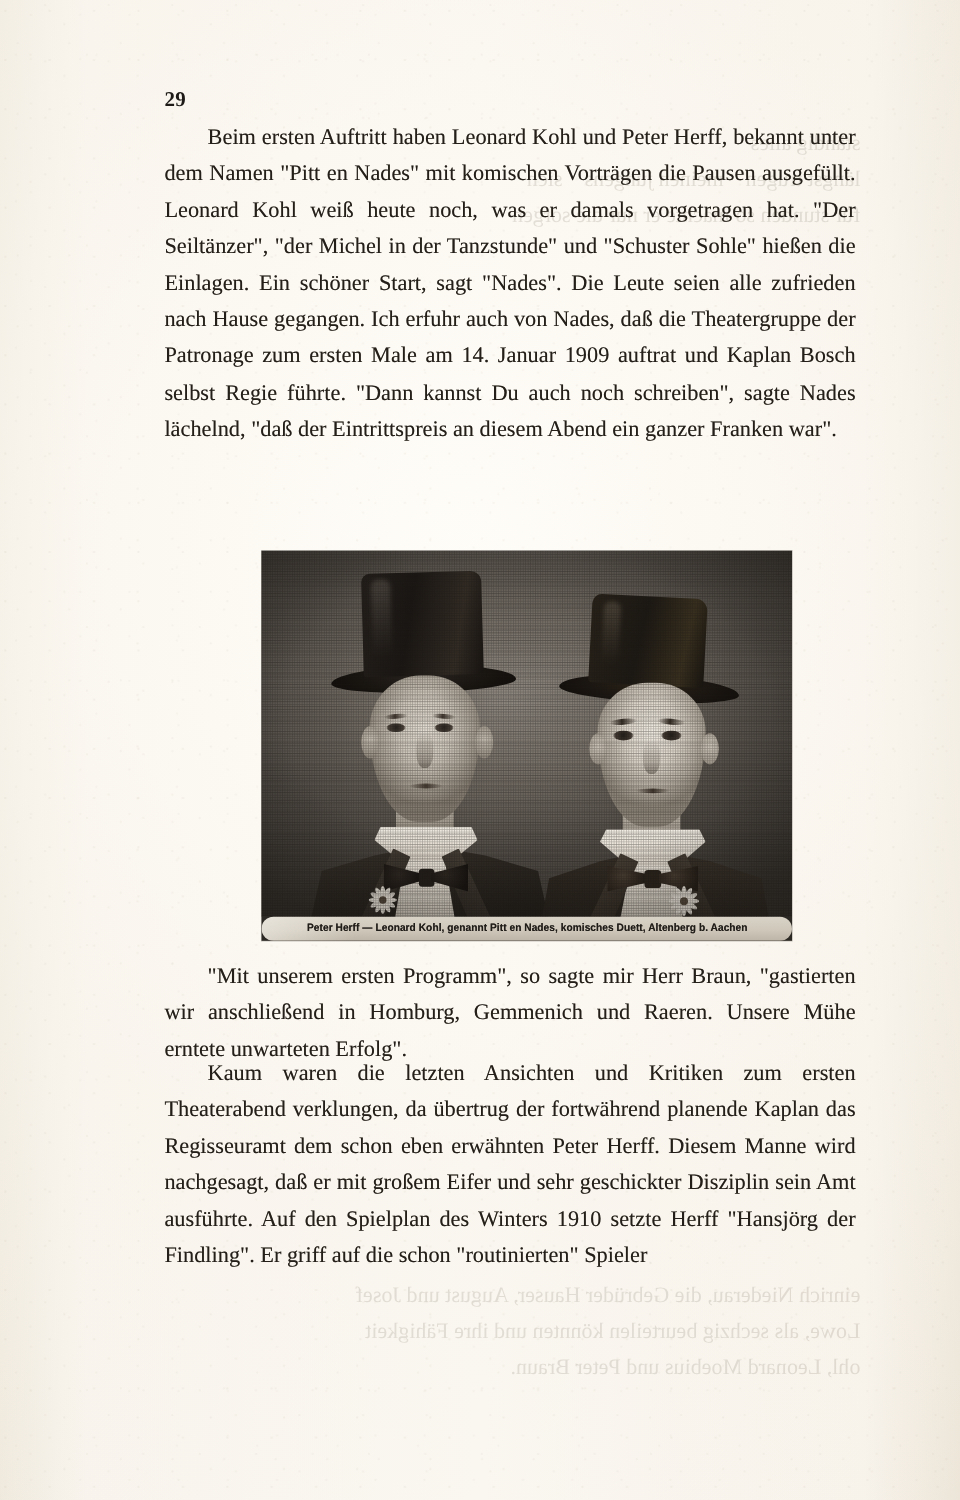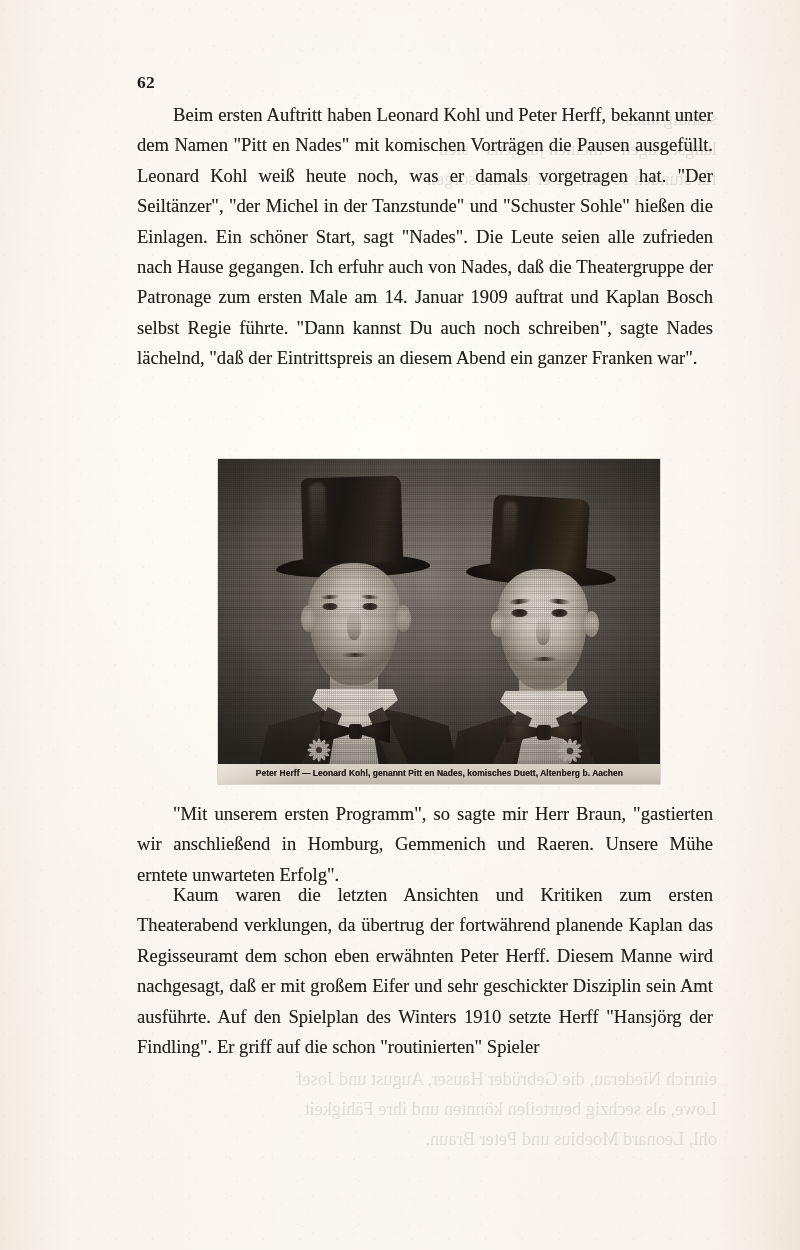--- a/index.html
+++ b/index.html
@@ -365,20 +365,21 @@
     position: absolute;
     left: 0;
     top: 305px;
     width: 442px;
     height: 20px;
     background: linear-gradient(180deg, #d9d3c7 0%, #cec7ba 55%, #bdb5a7 100%);
     display: flex;
     align-items: center;
     justify-content: center;
     overflow: hidden;
+    border-radius: 10px;
   }
   #photo-caption {
     font-family: "Liberation Sans", "DejaVu Sans", sans-serif;
     font-weight: bold;
     font-size: 9.1px;
     line-height: 1;
     letter-spacing: .05px;
     transform: scaleX(.93);
     white-space: nowrap;
     color: #201c18;
@@ -401,21 +402,21 @@
   <div class="paper-tone"></div>
   <div class="paper-grain"></div>
 
   <div class="bleed" id="bleed-upper">ständig alles
 längst trugen    meinen jungens    sich
 für stunden so machte er nur die sorgen</div>
   <div class="bleed" id="bleed-lower">einrich Niederau, die Gebrüder Hauser, August und Josef
 Lowe, als sechzig beurteilen könnten und ihre Fähigkeit
 ohl, Leonard Moebius und Peter Braun.</div>
 
-  <div id="folio">62</div>
+  <div id="folio">29</div>
 
   <p class="para text-col" id="para-top">Beim ersten Auftritt haben Leonard Kohl und Peter Herff, bekannt unter dem Namen "Pitt en Nades" mit komischen Vorträgen die Pausen ausgefüllt. Leonard Kohl weiß heute noch, was er damals vorgetragen hat. "Der Seiltänzer", "der Michel in der Tanzstunde" und "Schuster Sohle" hießen die Einlagen. Ein schöner Start, sagt "Nades". Die Leute seien alle zufrieden nach Hause gegangen. Ich erfuhr auch von Nades, daß die Theatergruppe der Patronage zum ersten Male am 14. Januar 1909 auftrat und Kaplan Bosch selbst Regie führte. "Dann kannst Du auch noch schreiben", sagte Nades lächelnd, "daß der Eintrittspreis an diesem Abend ein ganzer Franken war".</p>
 
   <figure id="photo-figure">
 
     <div id="photo-image">
 
       <div class="fig" id="man-left">
         <div class="jacket"></div>
         <div class="neck"></div>

